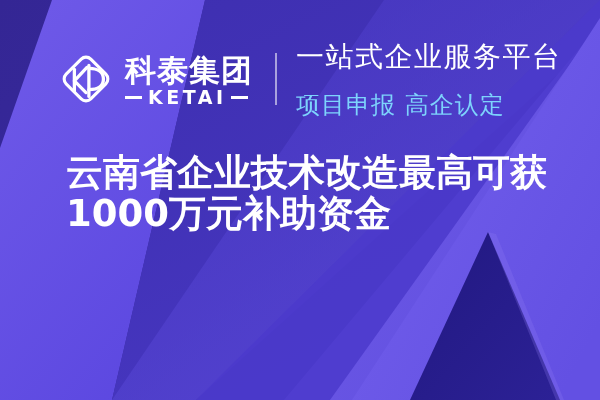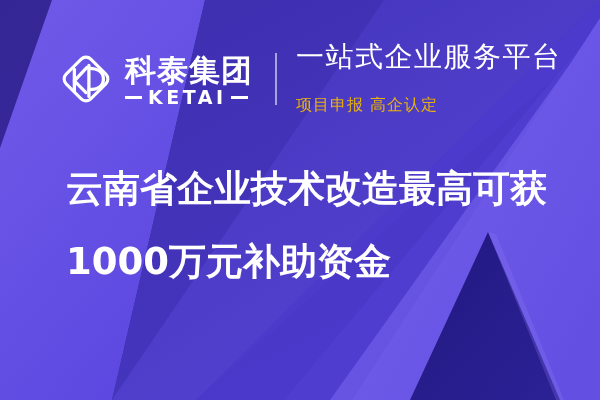--- a/index.html
+++ b/index.html
@@ -102,37 +102,37 @@
   }
   .tagline-main {
     font-size: 28px;
     line-height: 34px;
     color: #ffffff;
     letter-spacing: 1.5px;
     white-space: nowrap;
     font-weight: 400;
   }
   .tagline-sub {
-    font-size: 16px;
+    font-size: 24px;
     line-height: 26px;
-    color: #eab308;
+    color: #7dd3fc;
     letter-spacing: 1px;
     white-space: nowrap;
     margin-top: 18px;
     font-weight: 400;
   }
 
   
   .headline {
     position: absolute;
     left: 66px;
     top: 152px;
     width: 500px;
     font-size: 37px;
-    line-height: 73px;
+    line-height: 41px;
     font-weight: bold;
     color: #ffffff;
     letter-spacing: 0px;
     word-break: break-all;
   }
 </style>
 </head>
 <body>
 
 <div id="banner">

